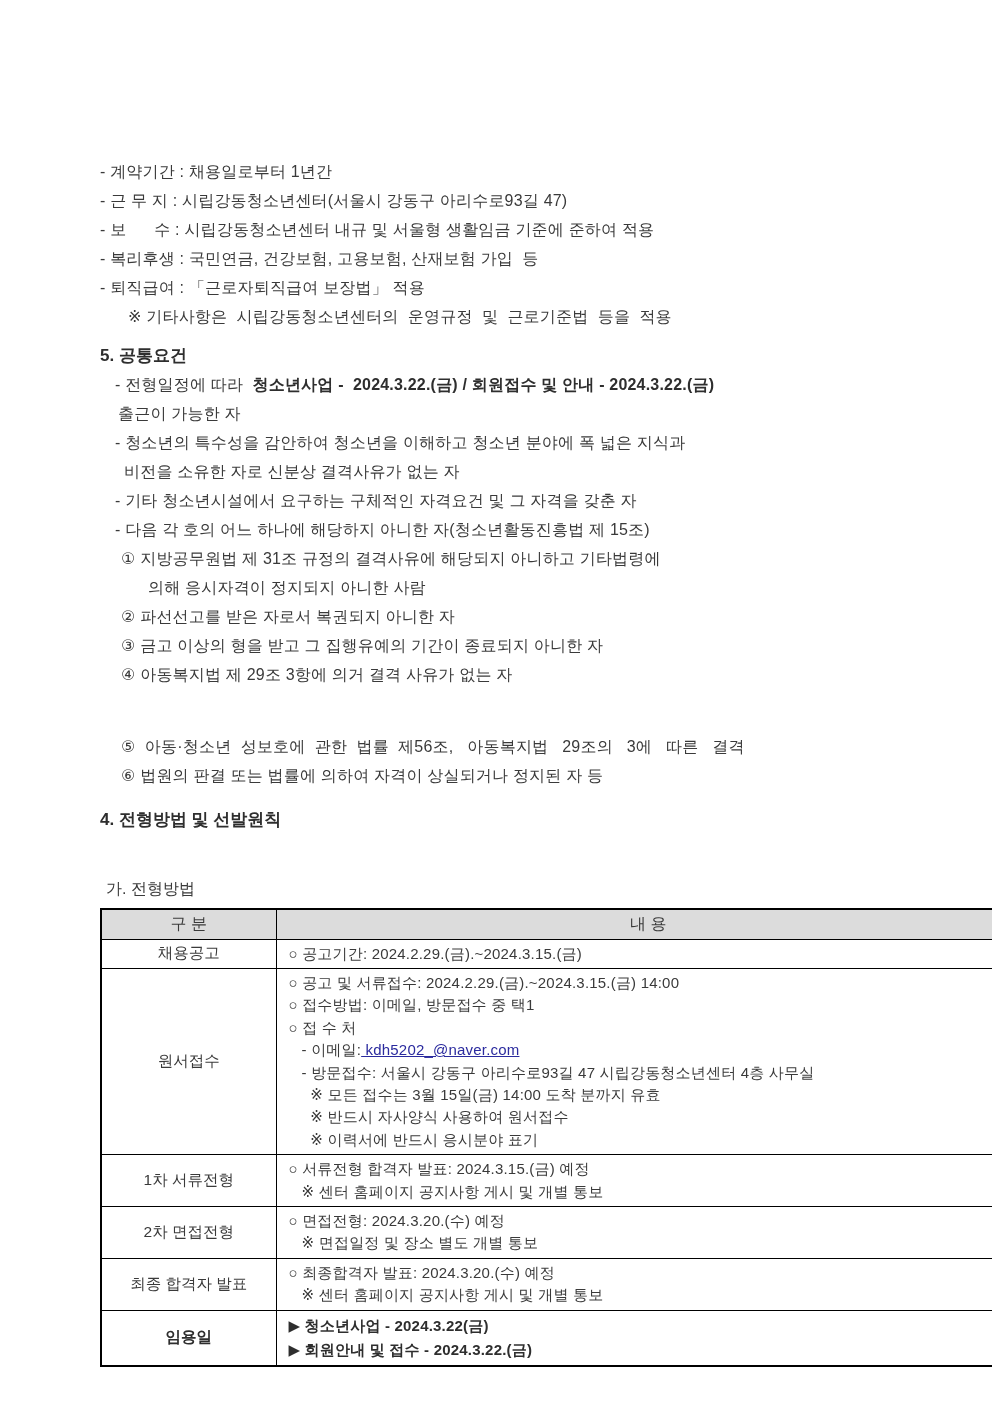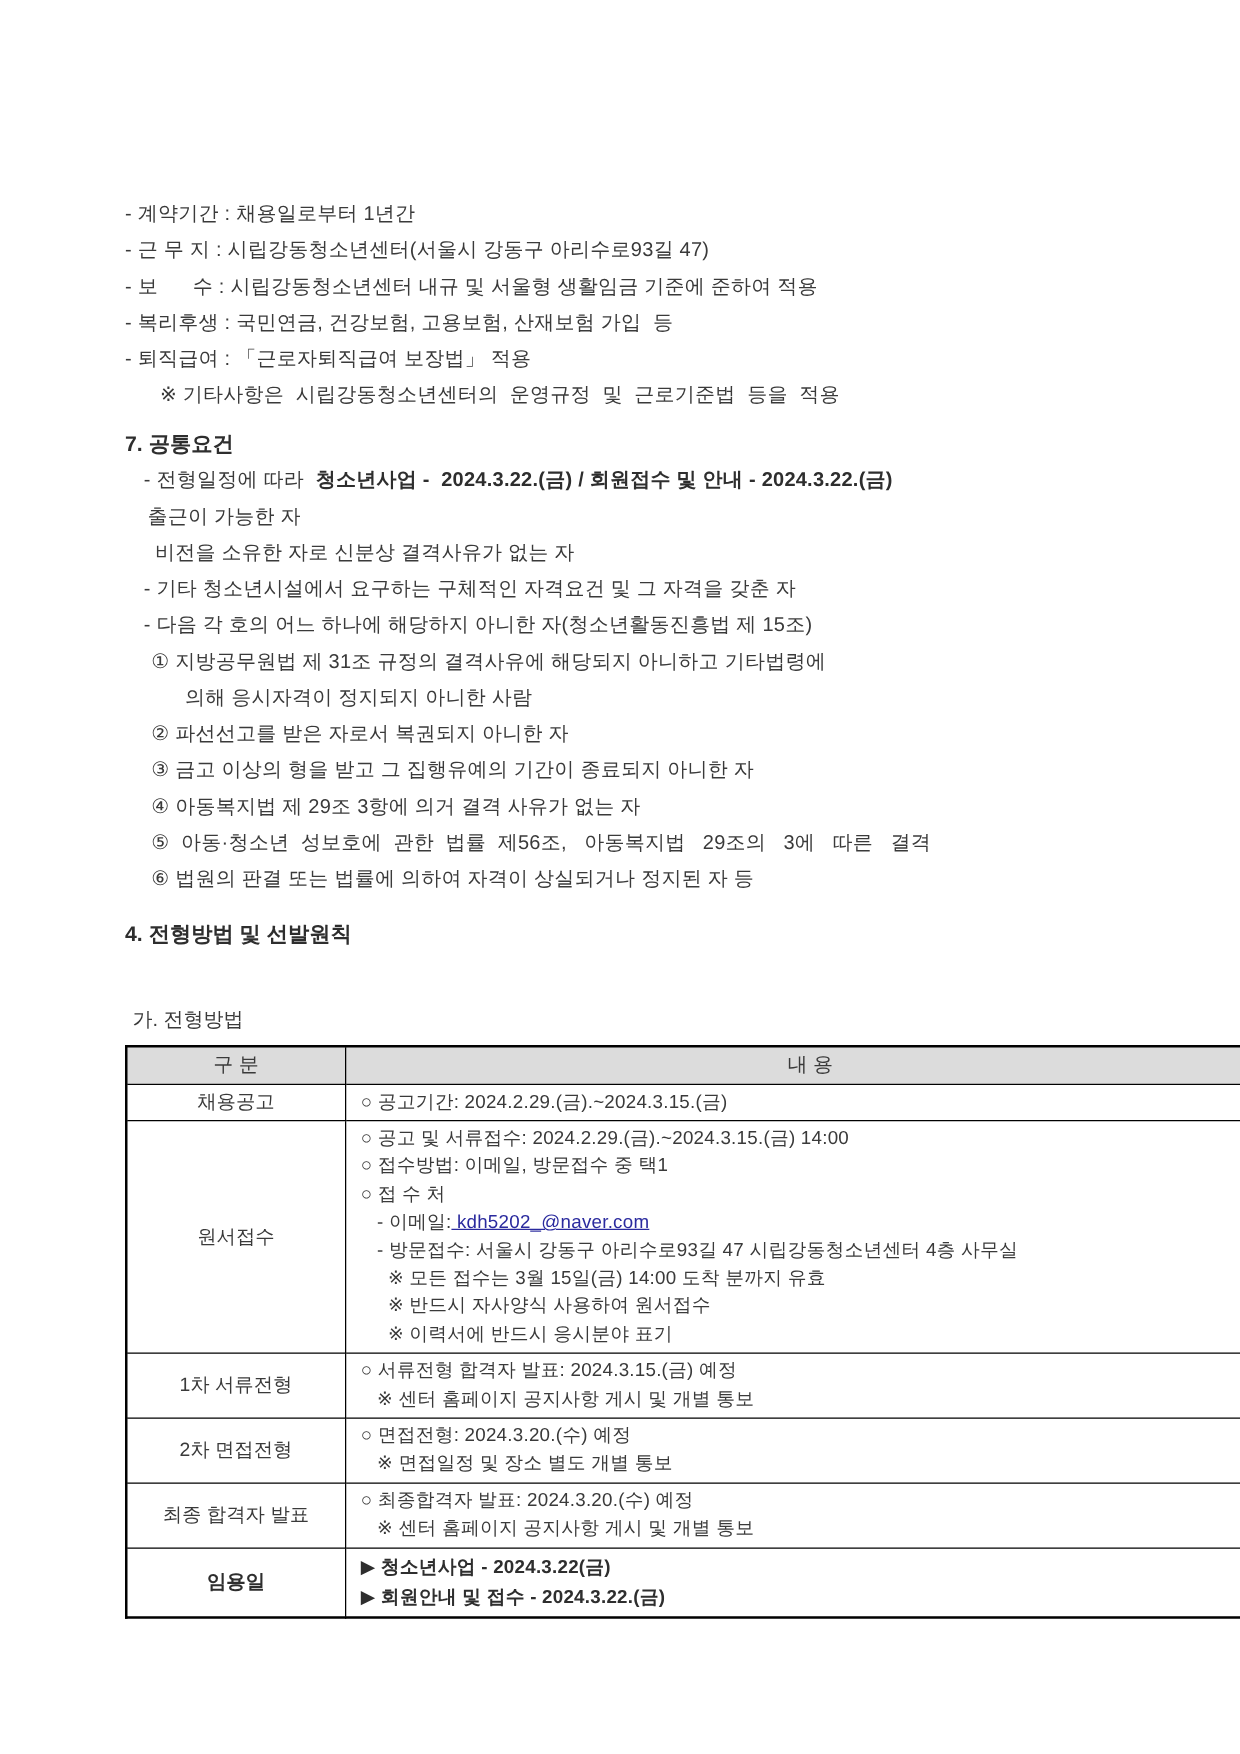--- a/index.html
+++ b/index.html
@@ -36,21 +36,21 @@
   .sec3-heading { margin-top: 10px; }
   .sec4-heading { margin-top: 15px; }
   .sub-heading {
     font-size: 16px;
     line-height: 29px;
     padding-left: 6px;
     white-space: pre-wrap;
     margin-top: 40px;
   }
   .bold-inline { font-weight: bold; color: #2e2e2e; }
-  .justify-wide { letter-spacing: 0.2px; }
+  .justify-wide { letter-spacing: 0.2px; margin-top: 43px; }
 
   table.method-table {
     margin-top: 5px;
     width: 922px;
     border-collapse: collapse;
     border: 2px solid #000000;
     table-layout: fixed;
   }
   table.method-table th,
   table.method-table td {
@@ -101,23 +101,24 @@
     <div>
       <div class="line">- 계약기간 : 채용일로부터 1년간</div>
       <div class="line">- 근 무 지 : 시립강동청소년센터(서울시 강동구 아리수로93길 47)</div>
       <div class="line">- 보      수 : 시립강동청소년센터 내규 및 서울형 생활임금 기준에 준하여 적용</div>
       <div class="line">- 복리후생 : 국민연금, 건강보험, 고용보험, 산재보험 가입  등</div>
       <div class="line">- 퇴직급여 : 「근로자퇴직급여 보장법」 적용</div>
       <div class="line note-ind">※ 기타사항은  시립강동청소년센터의  운영규정  및  근로기준법  등을  적용</div>
     </div>
 
     <div>
-      <div class="sec-heading sec3-heading">7. 공통요건</div>
+      <div class="sec-heading sec3-heading">5. 공통요건</div>
       <div class="line ind1"><span>- 전형일정에 따라  </span><span class="bold-inline">청소년사업 -  2024.3.22.(금) / 회원접수 및 안내 - 2024.3.22.(금)</span></div>
       <div class="line ind1" style="padding-left:18px">출근이 가능한 자</div>
+      <div class="line ind1">- 청소년의 특수성을 감안하여 청소년을 이해하고 청소년 분야에 폭 넓은 지식과</div>
       <div class="line ind1" style="padding-left:24px">비전을 소유한 자로 신분상 결격사유가 없는 자</div>
       <div class="line ind1">- 기타 청소년시설에서 요구하는 구체적인 자격요건 및 그 자격을 갖춘 자</div>
       <div class="line ind1">- 다음 각 호의 어느 하나에 해당하지 아니한 자(청소년활동진흥법 제 15조)</div>
       <div class="line ind2">① 지방공무원법 제 31조 규정의 결격사유에 해당되지 아니하고 기타법령에</div>
       <div class="line ind3">의해 응시자격이 정지되지 아니한 사람</div>
       <div class="line ind2">② 파선선고를 받은 자로서 복권되지 아니한 자</div>
       <div class="line ind2">③ 금고 이상의 형을 받고 그 집행유예의 기간이 종료되지 아니한 자</div>
       <div class="line ind2">④ 아동복지법 제 29조 3항에 의거 결격 사유가 없는 자</div>
       <div class="line ind2 justify-wide">⑤  아동·청소년  성보호에  관한  법률  제56조,   아동복지법   29조의   3에   따른   결격</div>
       <div class="line ind2">⑥ 법원의 판결 또는 법률에 의하여 자격이 상실되거나 정지된 자 등</div>

